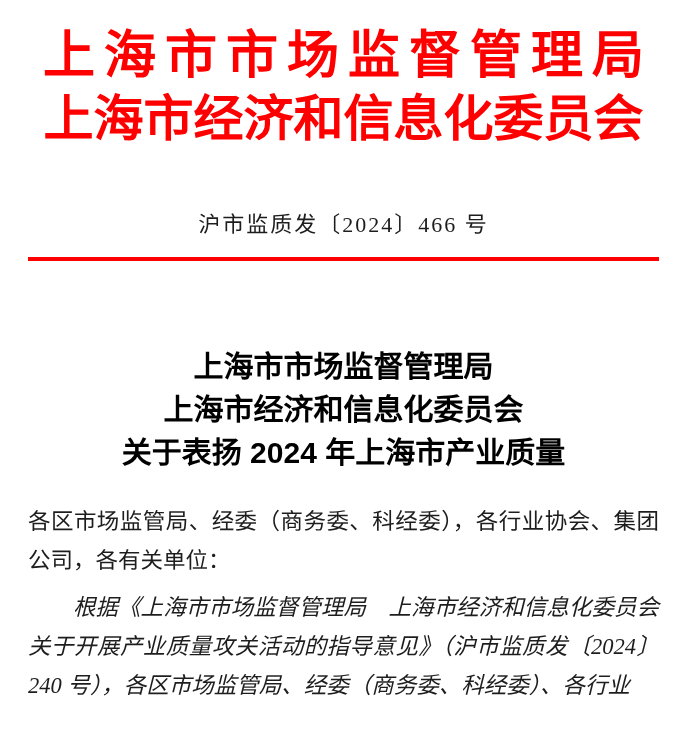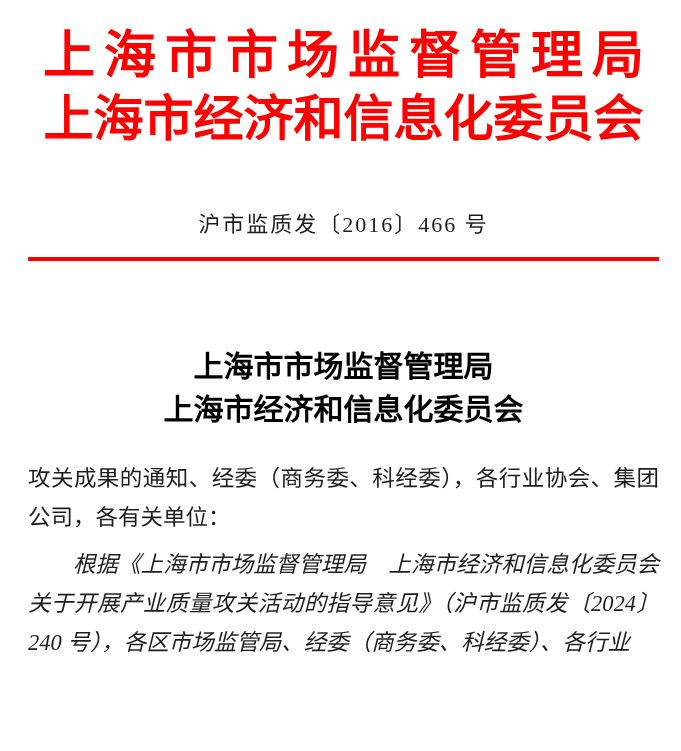--- a/index.html
+++ b/index.html
@@ -81,27 +81,28 @@
 </head>
 <body>
 
 <div class="page">
 
   <header class="letterhead">
     <div class="letterhead-line1">上海市市场监督管理局</div>
     <div class="letterhead-line2">上海市经济和信息化委员会</div>
   </header>
 
-  <div class="doc-number">沪市监质发〔2016〕466 号</div>
+  <div class="doc-number">沪市监质发〔2024〕466 号</div>
 
   <div class="red-rule"></div>
 
   <h1 class="doc-title">
     <div>上海市市场监督管理局</div>
     <div>上海市经济和信息化委员会</div>
+    <div>关于表扬 2024 年上海市产业质量</div>
   </h1>
 
   <div class="doc-body">
-    <p class="salutation">攻关成果的通知、经委（商务委、科经委），各行业协会、集团公司，各有关单位：</p>
+    <p class="salutation">各区市场监管局、经委（商务委、科经委），各行业协会、集团公司，各有关单位：</p>
     <p class="indented">根据《上海市市场监督管理局　上海市经济和信息化委员会关于开展产业质量攻关活动的指导意见》（沪市监质发〔2024〕240 号），各区市场监管局、经委（商务委、科经委）、各行业</p>
   </div>
 
 </div>
 
 </body></html>

